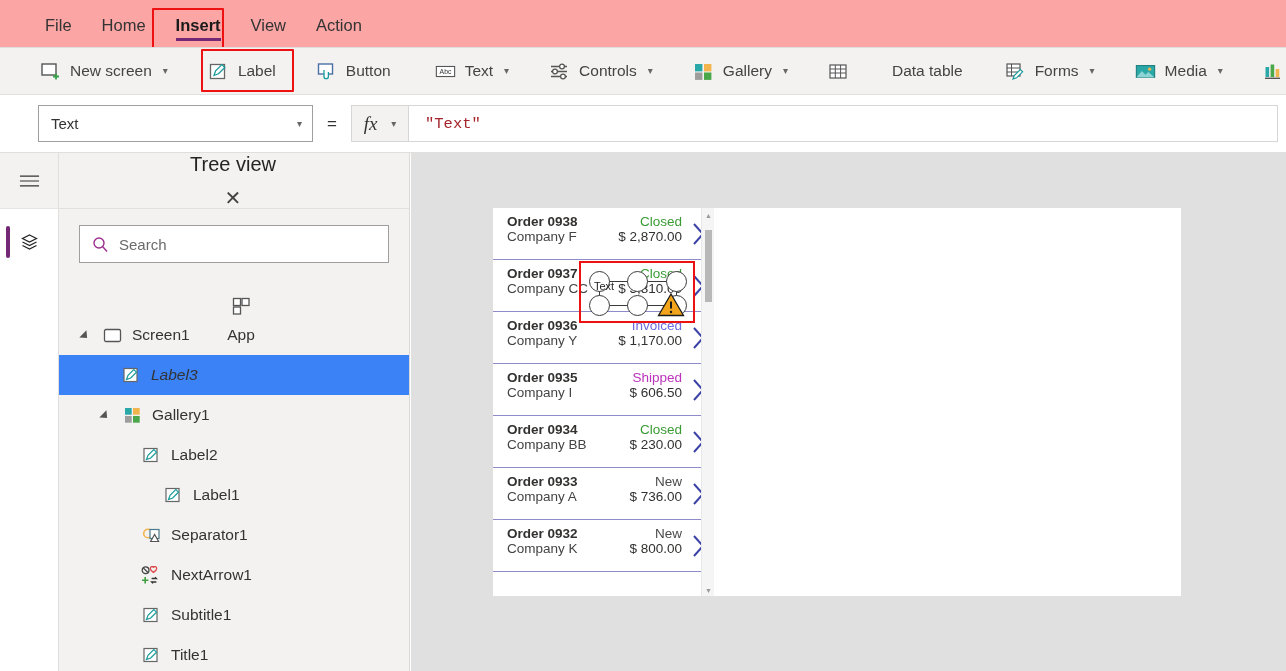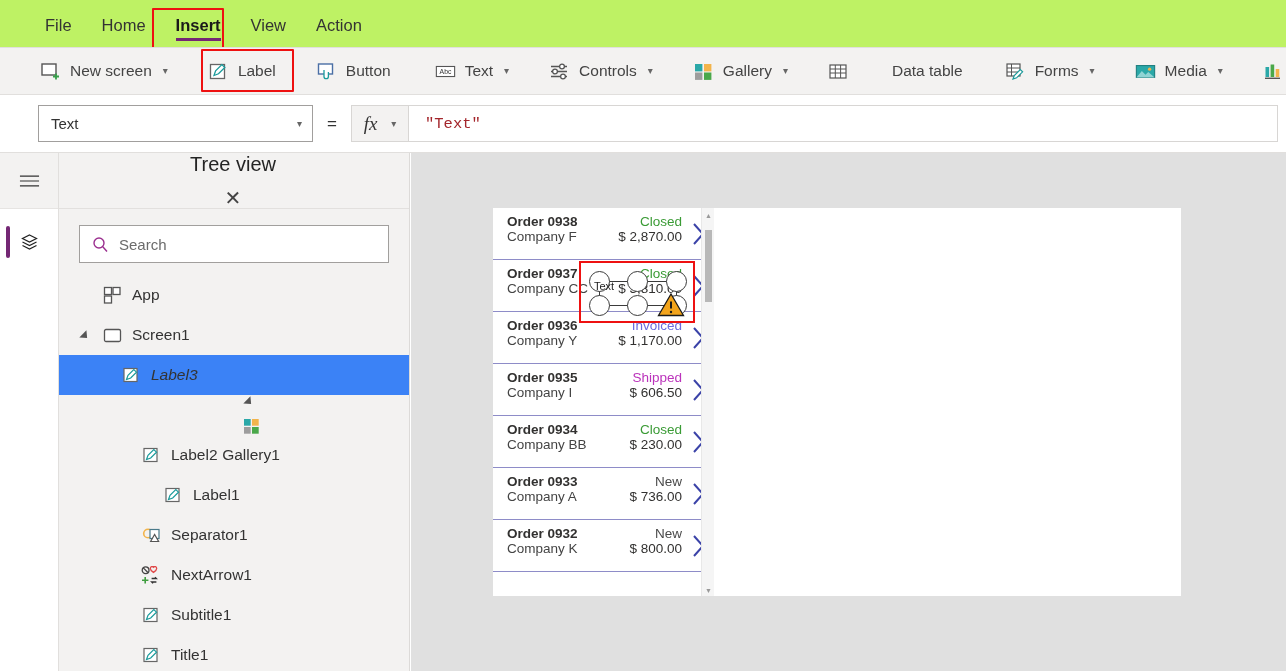--- a/index.html
+++ b/index.html
@@ -7,21 +7,21 @@
     width: 1286px; height: 671px;
     font-family: "Liberation Sans", sans-serif;
     background: #ffffff;
     overflow: hidden;
   }
   .app { position: relative; width: 1286px; height: 671px; }
 
   
   .menubar {
     position: absolute; left: 0; top: 0; width: 1286px; height: 50px;
-    background: #bef264; display: flex; align-items: center;
+    background: #fca5a5; display: flex; align-items: center;
     padding-left: 30px; gap: 0px;
   }
   .menu-item {
     font-size: 16.5px; color: #333333; padding: 0 15px; height: 50px;
     display: flex; align-items: center; cursor: default; position: relative;
   }
   .menu-item.active { font-weight: bold; color: #1a1a1a; }
   .menu-item.active::after {
     content: ""; position: absolute; left: 15px; right: 15px; bottom: 9px;
     height: 3px; background: #742774;
@@ -355,21 +355,21 @@
             <circle cx="7" cy="7" r="5" fill="none" stroke="#9b2f8f" stroke-width="1.4"></circle>
             <path d="M10.8 10.8L15 15.5" stroke="#9b2f8f" stroke-width="1.4"></path>
           </svg>
         </span>
         <input type="text" placeholder="Search" style="">
       </div>
     </div>
 
     <div class="tree-list">
 
-      <div class="tree-row" style="padding-left:22px;">
+      <div class="tree-row" style="padding-left:22px;flex-direction:column;">
         <span class="twisty"></span>
         <span class="ico">
           <svg width="19" height="19" viewBox="0 0 19 19">
             <rect x="1.5" y="1.5" width="7" height="7" fill="#fff" stroke="#555" stroke-width="1.3"></rect>
             <rect x="10" y="1.5" width="7" height="7" fill="#fff" stroke="#555" stroke-width="1.3"></rect>
             <rect x="1.5" y="10" width="7" height="7" fill="#fff" stroke="#555" stroke-width="1.3"></rect>
           </svg>
         </span>
         <span>App</span>
       </div>
@@ -387,21 +387,21 @@
       <div class="tree-row selected" style="padding-left:62px;">
         <span class="ico">
           <svg width="19" height="19" viewBox="0 0 19 19">
             <rect x="2" y="2.5" width="13" height="13" fill="#fff" stroke="#666" stroke-width="1.2"></rect>
             <path d="M4.5 13.5l1.5-4.2 5.8-5.8 2.7 2.7-5.8 5.8z" fill="#fff" stroke="#1a9b9b" stroke-width="1.2"></path>
           </svg>
         </span>
         <span>Label3</span>
       </div>
 
-      <div class="tree-row" style="padding-left:42px;flex-direction:column;">
+      <div class="tree-row" style="padding-left:42px;">
         <span class="twisty open"></span>
         <span class="ico">
           <svg width="19" height="19" viewBox="0 0 19 19">
             <rect x="2" y="2" width="6.7" height="6.7" fill="#2aa8a8"></rect>
             <rect x="10" y="2" width="6.7" height="6.7" fill="#f2b44c"></rect>
             <rect x="2" y="10" width="6.7" height="6.7" fill="#9d9d9d"></rect>
             <rect x="10" y="10" width="6.7" height="6.7" fill="#4aa84a"></rect>
           </svg>
         </span>
         <span>Gallery1</span>

